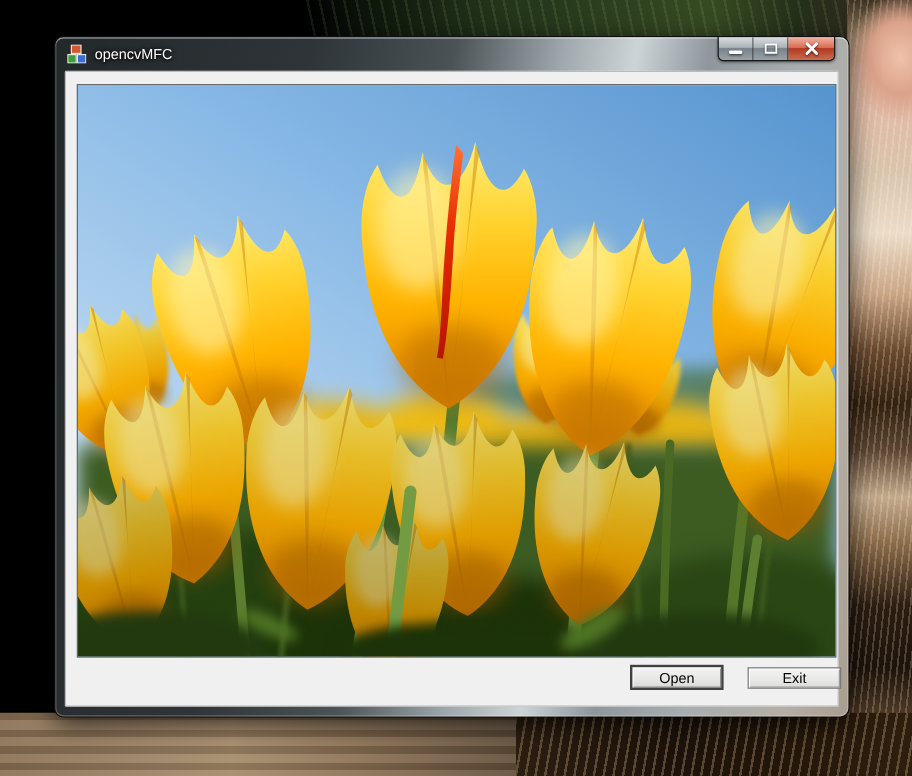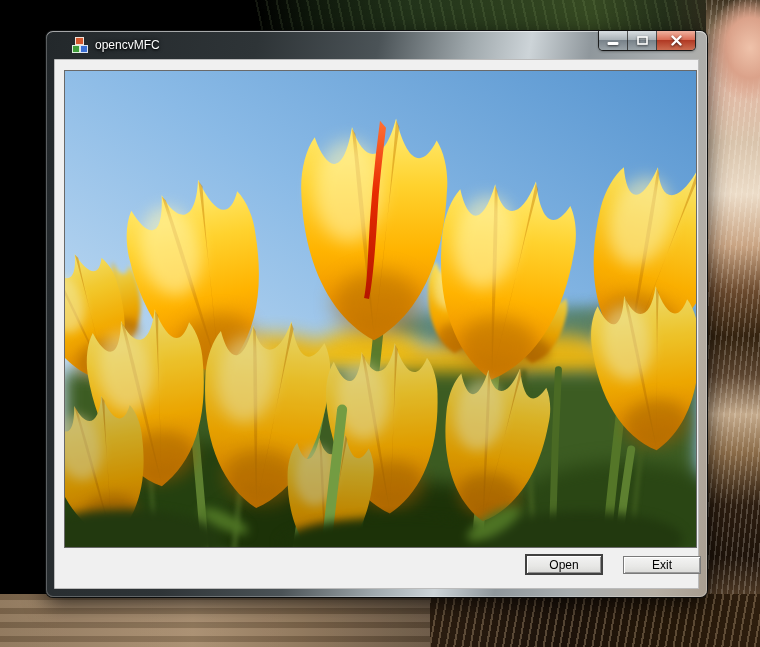--- a/index.html
+++ b/index.html
@@ -22,21 +22,21 @@
       linear-gradient(90deg,#8a7154 0%,#9a7f61 25%,#a68a6a 45%,#8a7053 70%,#63503c 100%);}
   .bg-bottom-right{position:absolute;left:430px;top:594px;width:330px;height:53px;
     background:
       repeating-linear-gradient(100deg, rgba(214,186,148,.30) 0 2px, rgba(0,0,0,0) 2px 8px),
       linear-gradient(90deg,#2b1d10 0%,#1c120a 40%,#241709 70%,#2e1e0e 100%);}
 
   
   #window{position:absolute;left:46px;top:31px;width:661px;height:566px;border-radius:7px;
     background:linear-gradient(100deg,#23282b 0%,#2e3437 28%,#4b5357 44%,#9fa8ac 56%,#cdd4d8 64%,#8f979c 72%,#a9aeb0 82%,#b5aea4 93%,#a89d90 100%);
     box-shadow:0 5px 22px rgba(0,0,0,.75), 0 0 0 1px #141617, inset 0 1px 0 rgba(255,255,255,.45), inset 0 0 0 1px rgba(255,255,255,.25);}
-  .titlebar{position:absolute;left:0;top:0;right:0;height:28px;display:flex;align-items:center;padding-left:26px;}
+  .titlebar{position:absolute;left:0;top:0;right:0;height:28px;display:flex;align-items:center;padding-left:10px;}
   .app-icon{width:16px;height:16px;flex:0 0 16px;}
   .title-text{color:#fff;font-size:12px;margin-left:7px;
     text-shadow:0 0 4px rgba(0,0,0,.95),0 1px 2px rgba(0,0,0,.85);}
 
   .caption-buttons{position:absolute;top:0;right:12px;height:19px;display:flex;
     border-radius:0 0 4px 4px;overflow:hidden;
     box-shadow:0 1px 3px rgba(0,0,0,.55), 0 0 0 1px rgba(18,18,18,.85), inset 0 1px 0 rgba(255,255,255,.55);}
   .cap-btn{width:28px;height:19px;display:flex;align-items:center;justify-content:center;cursor:default;
     background:linear-gradient(180deg,#d9dee2 0%,#aab2b7 45%,#78828a 50%,#99a2a7 100%);
     border-right:1px solid rgba(25,25,25,.7);}

